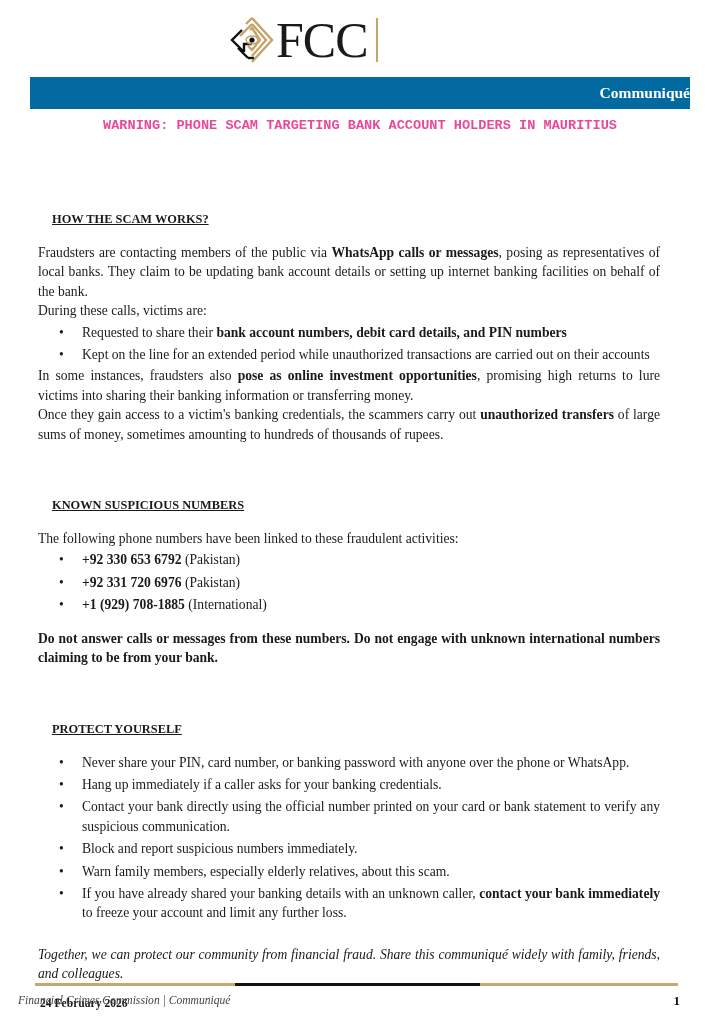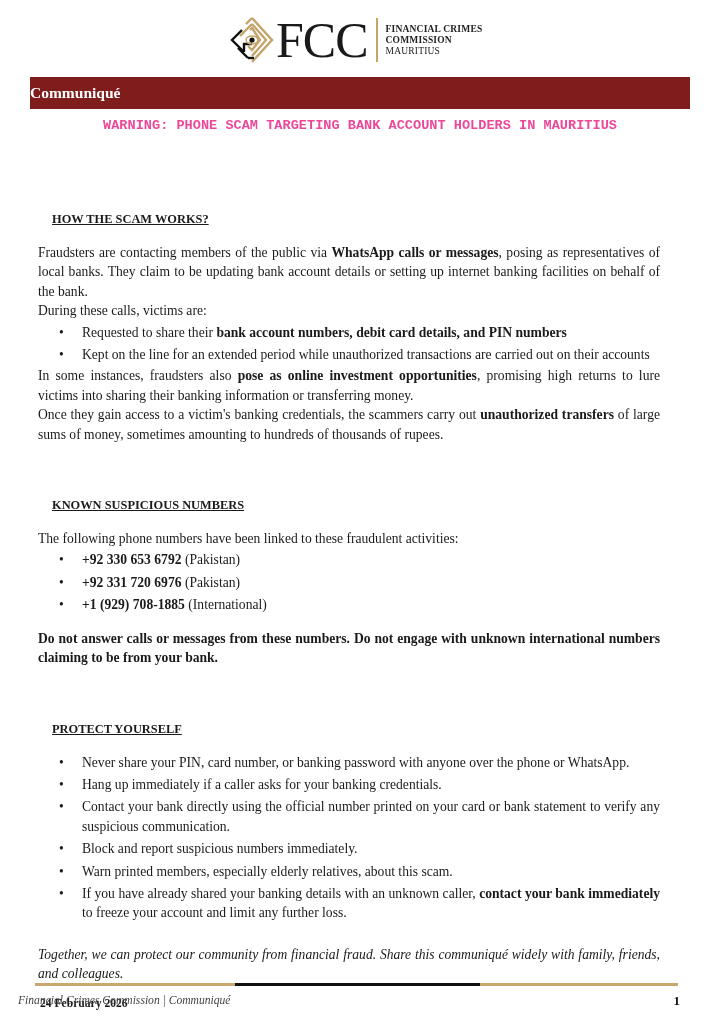--- a/index.html
+++ b/index.html
@@ -60,23 +60,23 @@
     }
     .logo-text .light { font-weight: normal; }
 
     
     .banner {
       position: absolute;
       left: 30px;
       top: 77px;
       width: 660px;
       height: 32px;
-      background: #7f1d1d;
+      background: #0369a1;
       color: #fff;
-      text-align: left;
+      text-align: right;
       font-family: "Liberation Serif", serif;
       font-weight: bold;
       font-size: 15.5px;
       line-height: 32px;
     }
     .doc-title {
       position: absolute;
       left: 30px;
       top: 117px;
       width: 660px;
@@ -189,25 +189,20 @@
         <path d="M16 38 L16 30 L24 30"></path>
         <path d="M20 44 L10 34"></path>
         <path d="M20 44 L26 44"></path>
       </g>
 
       <ellipse cx="24" cy="26" rx="6" ry="4" fill="none" stroke="#c4a46b" stroke-width="1.4"></ellipse>
       <circle cx="24" cy="26" r="2.6" fill="#111"></circle>
     </svg>
     <span class="logo-fcc">FCC</span>
     <span class="logo-divider"></span>
-    <div class="logo-text">
-      <div>FINANCIAL CRIMES</div>
-      <div>COMMISSION</div>
-      <div class="light">MAURITIUS</div>
-    </div>
   </div>
 
   <div class="banner">Communiqué</div>
 
   <div class="doc-title">WARNING: PHONE SCAM TARGETING BANK ACCOUNT HOLDERS IN MAURITIUS</div>
 
   <div class="content">
 
 
     <div class="gap-lg"></div>
@@ -235,21 +230,21 @@
     <p><b>Do not answer calls or messages from these numbers. Do not engage with unknown international numbers claiming to be from your bank.</b></p>
 
     <div class="gap-lg"></div>
 
     <div class="section-heading">PROTECT YOURSELF</div>
     <ul class="bullets">
       <li><span class="dot">•</span><span>Never share your PIN, card number, or banking password with anyone over the phone or WhatsApp.</span><b></b><span></span></li>
       <li><span class="dot">•</span><span>Hang up immediately if a caller asks for your banking credentials.</span><b></b><span></span></li>
       <li><span class="dot">•</span><span>Contact your bank directly using the official number printed on your card or bank statement to verify any suspicious communication.</span><b></b><span></span></li>
       <li><span class="dot">•</span><span>Block and report suspicious numbers immediately.</span><b></b><span></span></li>
-      <li><span class="dot">•</span><span>Warn printed members, especially elderly relatives, about this scam.</span><b></b><span></span></li>
+      <li><span class="dot">•</span><span>Warn family members, especially elderly relatives, about this scam.</span><b></b><span></span></li>
       <li><span class="dot">•</span><span>If you have already shared your banking details with an unknown caller, </span><b>contact your bank immediately</b><span> to freeze your account and limit any further loss.</span></li>
     </ul>
 
     <div class="gap-md"></div>
 
     <p class="italic">Together, we can protect our community from financial fraud. Share this communiqué widely with family, friends, and colleagues.</p>
 
     <div style="height:10px"></div>
     <div class="date">24 February 2026</div>
   </div>

